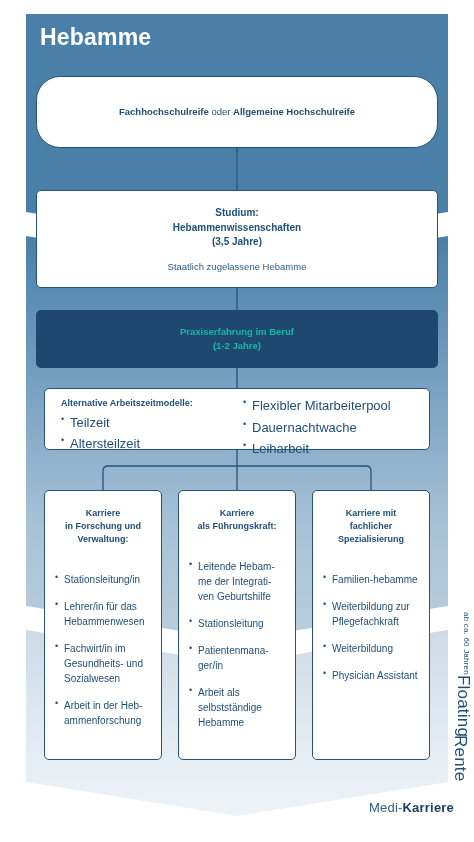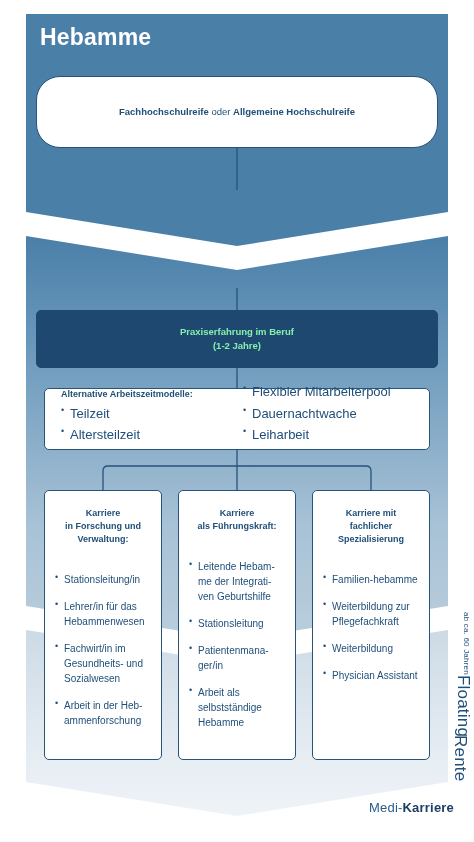--- a/index.html
+++ b/index.html
@@ -62,23 +62,22 @@
 
   
   #connectors{position:absolute;left:0;top:0;width:474px;height:842px;}
 
   
   .card{
     position:absolute;background:#ffffff;
     border:1.3px solid #27527a;border-radius:5px;
     box-sizing:border-box;
     color:#1f4e79;
-    align-items:flex-end;
-  }
-  .card.dark{background:#1e4870;border-color:#1e4870;color:#86efac;}
+  }
+  .card.dark{background:#1e4870;border-color:#1e4870;color:#14b8a6;}
 
   #card-reife{left:36px;top:76px;width:402px;height:72px;
     display:flex;align-items:center;justify-content:center;text-align:center;border-radius:24px;}
   #card-reife .line{font-size:9.5px;line-height:1.4;}
   #card-reife b{font-weight:bold;}
 
   #card-studium{left:36px;top:190px;width:402px;height:98px;
     display:flex;flex-direction:column;align-items:center;justify-content:center;text-align:center;}
   #card-studium .head{font-size:10px;font-weight:bold;line-height:1.45;}
   #card-studium .sub{font-size:9.5px;font-weight:400;margin-top:11px;color:#2d5a85;}
@@ -153,20 +152,28 @@
 
     <path d="M103 490 L103 471 Q103 466 108 466 L366 466 Q371 466 371 471 L371 490" stroke="#27527a" stroke-width="1.3" fill="none"></path>
   </svg>
 
   <div class="card" id="card-reife">
     <div class="line">
       <b>Fachhochschulreife</b><span> oder </span><b>Allgemeine Hochschulreife</b>
     </div>
   </div>
 
+  <div class="card" id="card-studium">
+    <div class="head">
+      <div>Studium:</div>
+      <div>Hebammenwissenschaften</div>
+      <div>(3,5 Jahre)</div>
+    </div>
+    <div class="sub">Staatlich zugelassene Hebamme</div>
+  </div>
 
   <div class="card dark" id="card-praxis">
     <div class="head">
       <div>Praxiserfahrung im Beruf</div>
       <div>(1-2 Jahre)</div>
     </div>
   </div>
 
   <div class="card" id="card-modelle">
     <div class="col">

